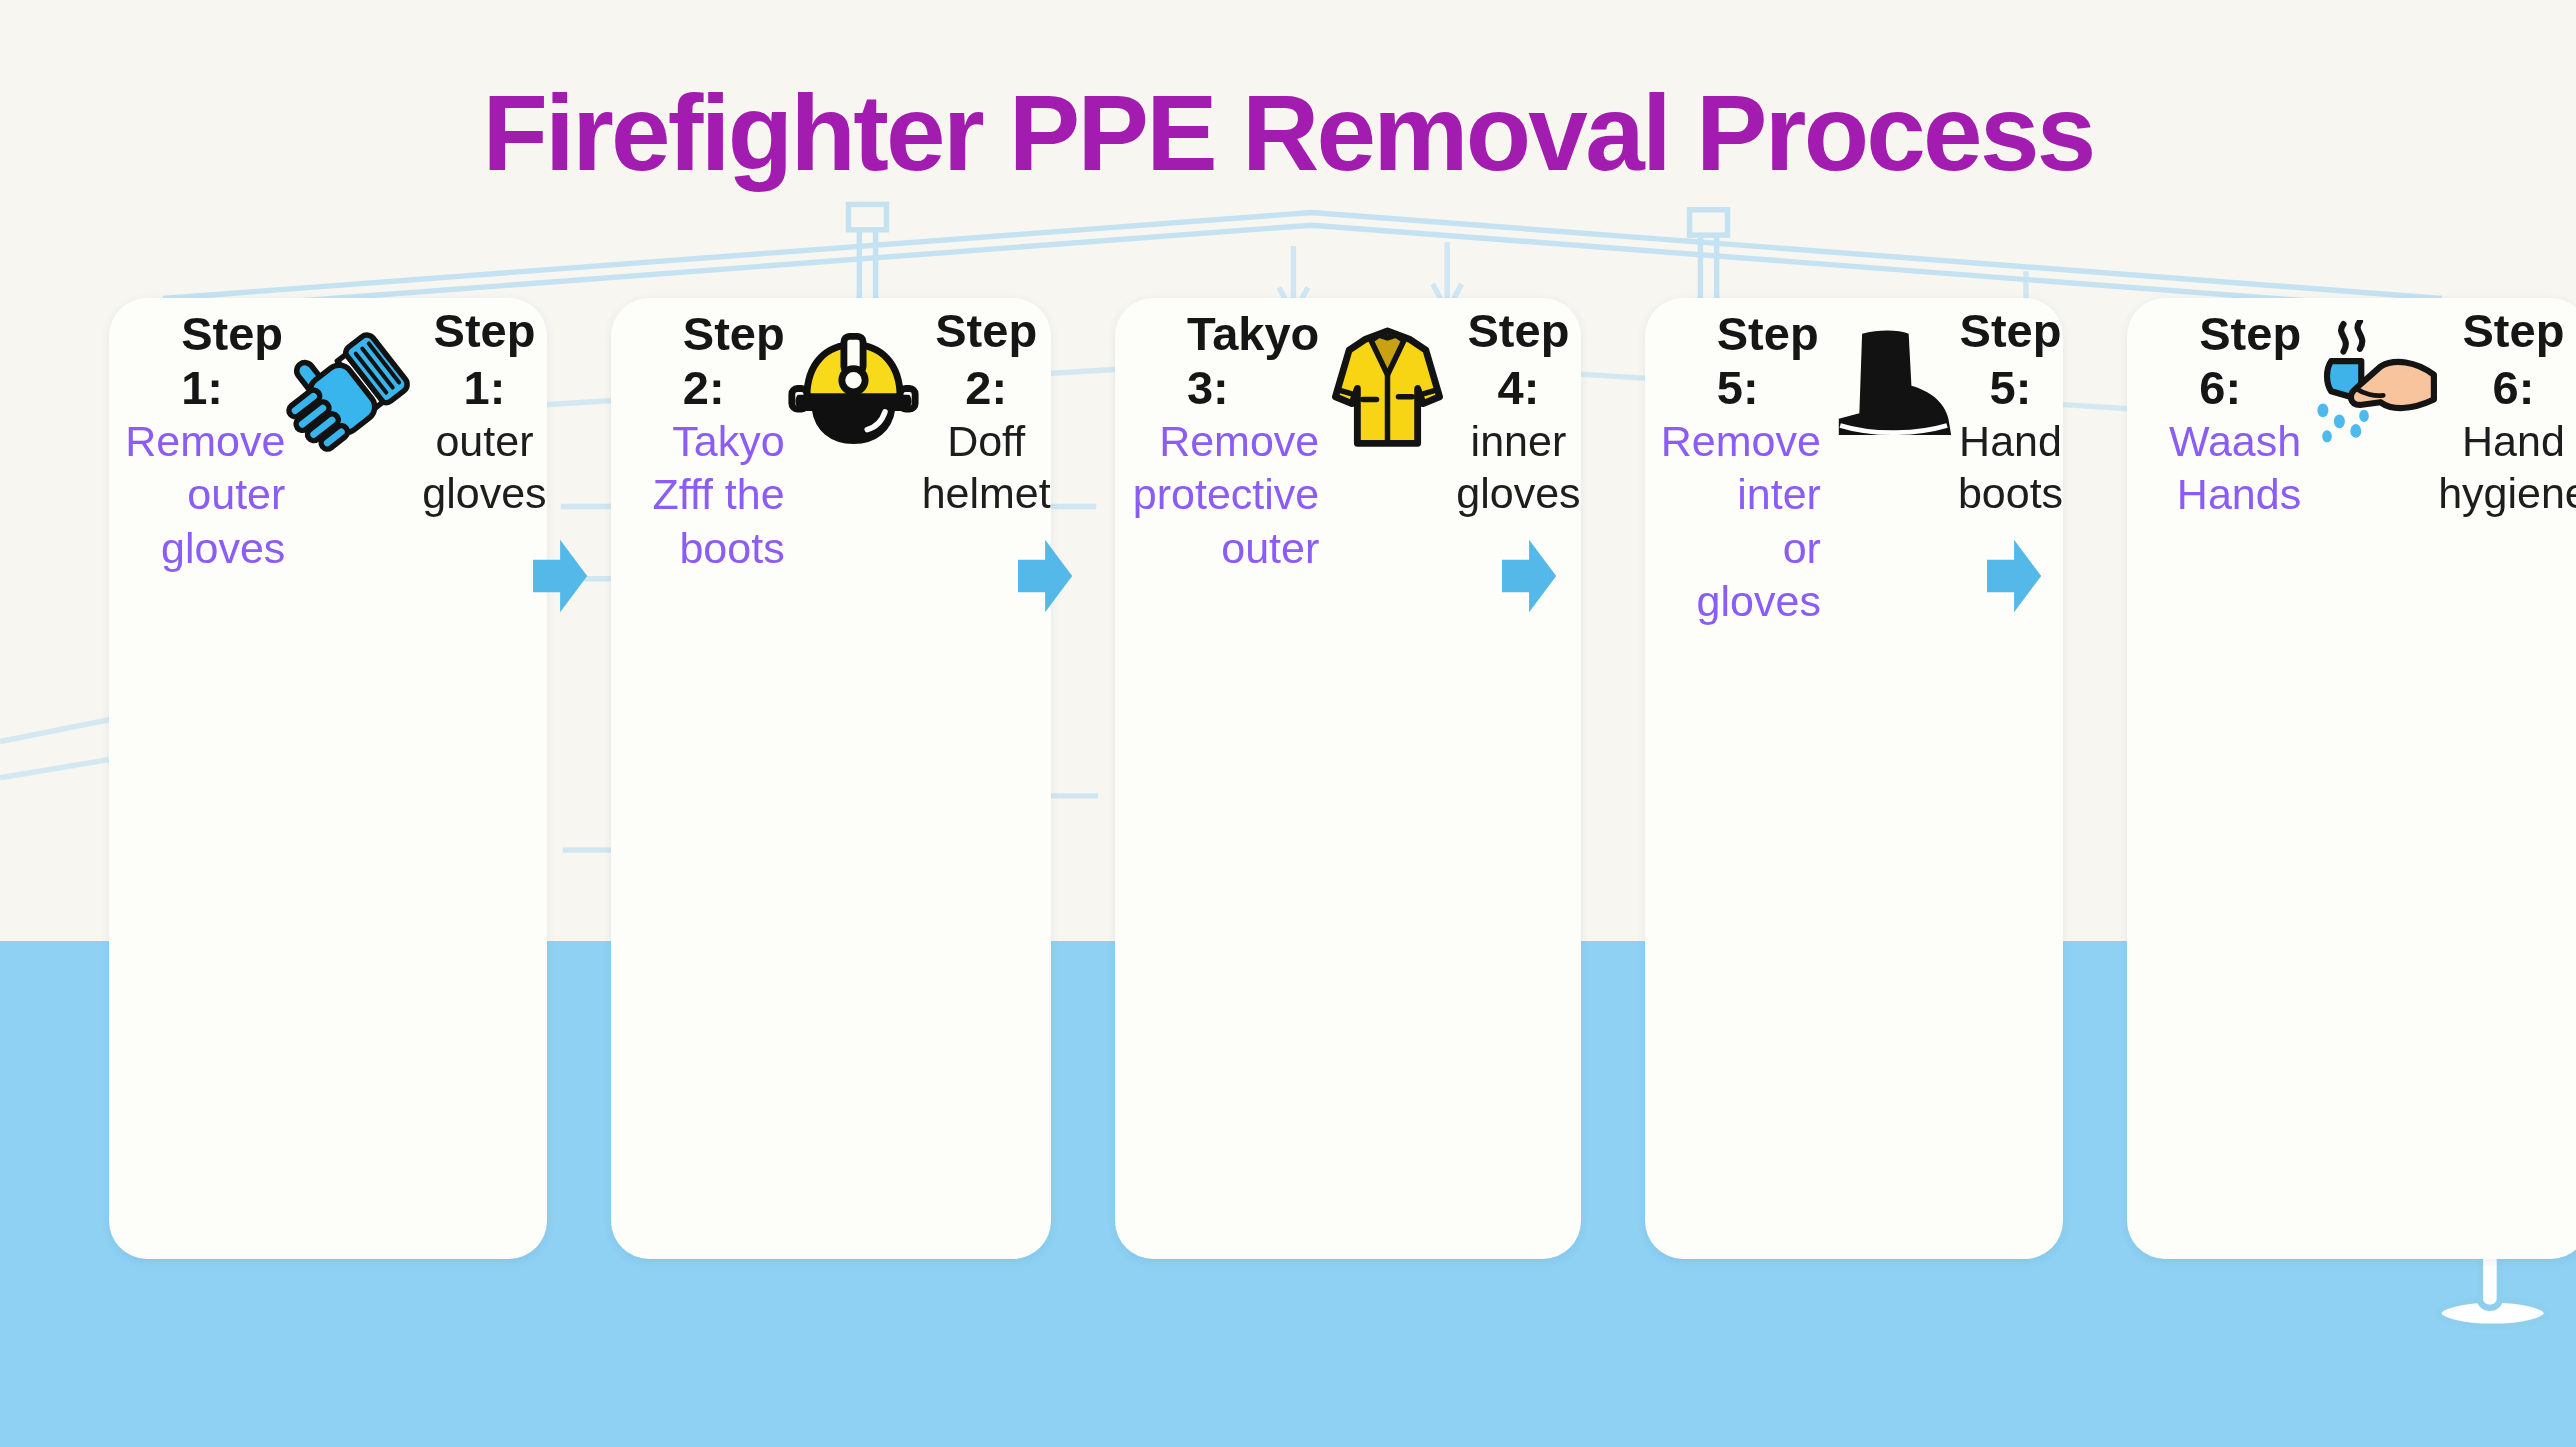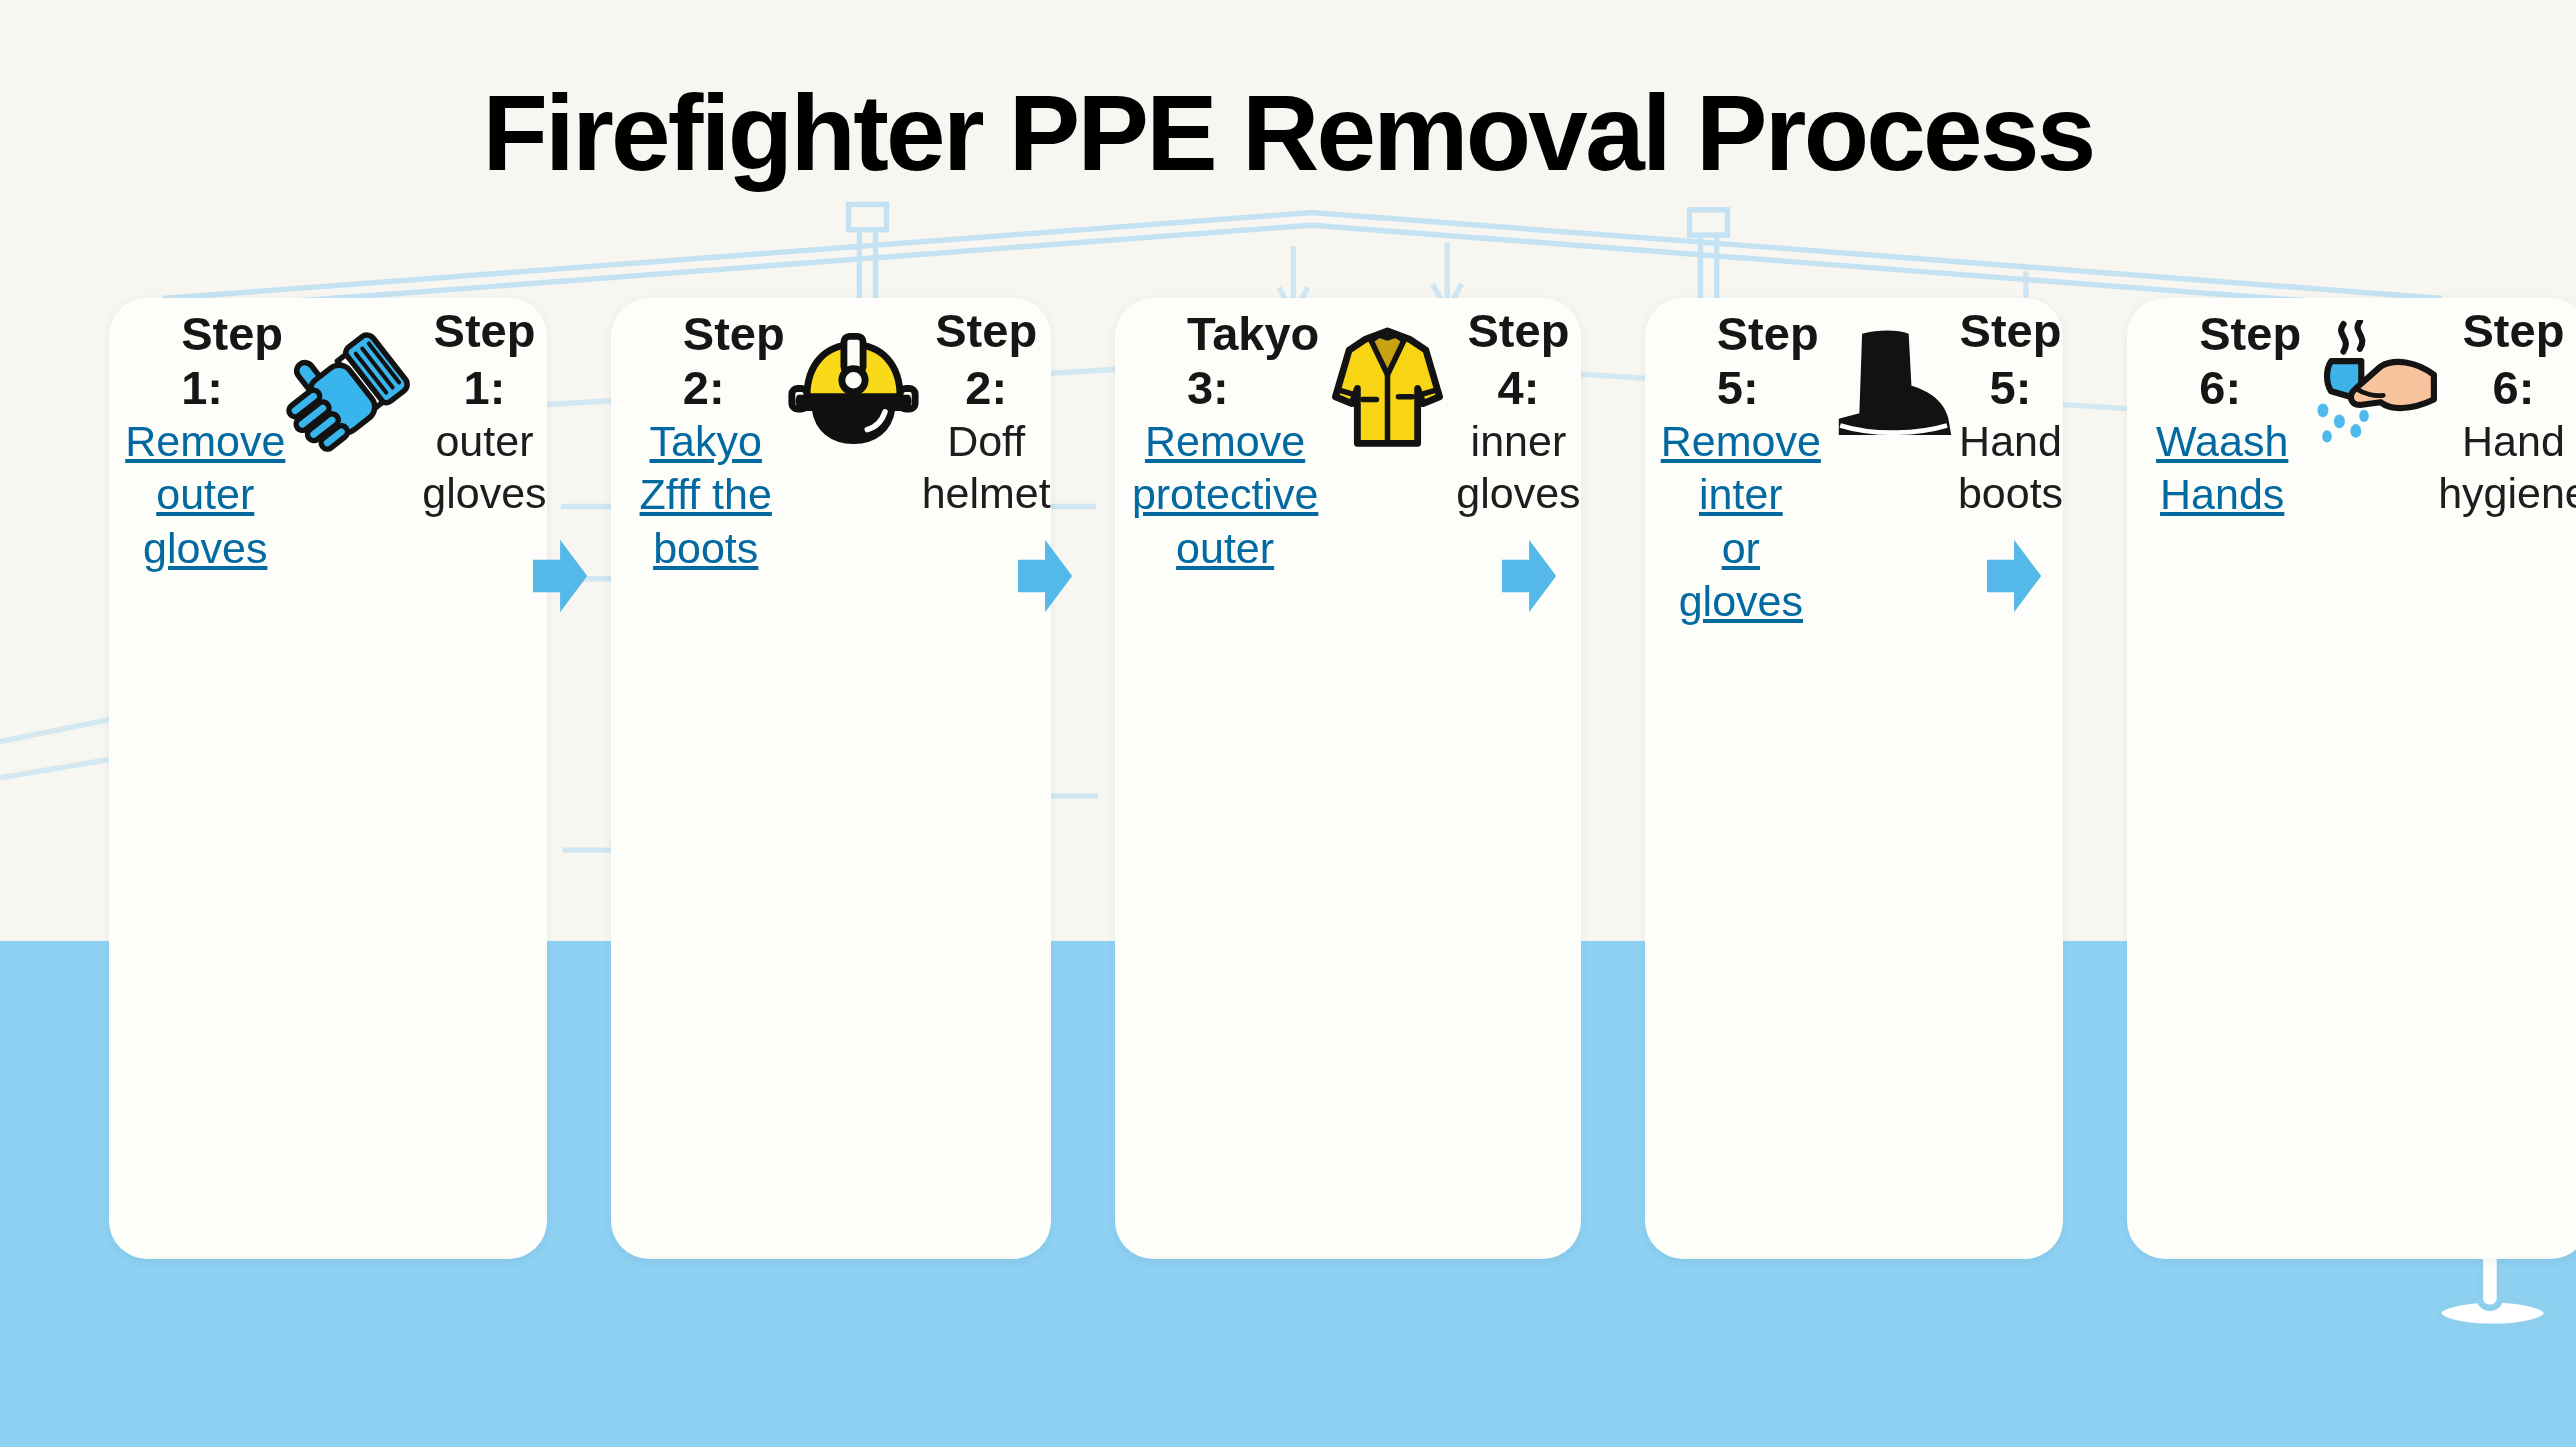--- a/index.html
+++ b/index.html
@@ -1,29 +1,29 @@
 <!DOCTYPE html>
 <html style="font-size:14.5px"><head>
 <meta charset="utf-8">
 <style>
   html,body{margin:0;padding:0;background:#e8e8e8;}
   .page{position:relative;width:2576px;height:1447px;overflow:hidden;
         background:#f7f6f1;font-family:"Liberation Sans",sans-serif;}
   .blue-band{position:absolute;left:0;top:941px;width:2576px;height:507px;background:#8ed1f3;}
   .bg-art{position:absolute;left:0;top:0;width:2576px;height:1447px;}
   .title{position:absolute;left:0;top:71px;width:100%;text-align:center;
-         font-size:107px;font-weight:700;letter-spacing:-2.7px;color:#000000;}
+         font-size:107px;font-weight:700;letter-spacing:-2.7px;color:#a21caf;}
   .panels{position:absolute;left:109px;top:298px;width:2358px;height:961px;display:flex;gap:64px;}
   .panel-card{flex:1;background:#fdfdfa;border-radius:38px;box-shadow:0 2.7px 9px rgba(70,110,140,.10);
               display:flex;align-items:stretch;position:relative;z-index:2;}
   .booth-wrap{padding:8.1px 8.1px 0 8.1px;}
   .booth{display:block;width:100%;height:auto;}
   .step-top{margin-top:9px;}
   .step-heading{font-size:47px;font-weight:700;color:#161616;padding-left:56px;line-height:1.15;}
-  .step-desc{font-size:43px;font-weight:400;color:#0369a1;text-align:center;line-height:1.24;text-decoration:underline;}
+  .step-desc{font-size:43px;font-weight:400;color:#8b5cf6;text-align:right;line-height:1.24;}
   .icon-wrap{height:156px;display:flex;align-items:center;justify-content:center;margin-top:12.7px;}
   .step-icon{width:137px;height:137px;}
   .step-bottom{margin-top:5.4px;text-align:center;}
   .step-heading-b{font-size:47px;font-weight:700;color:#161616;line-height:1.2;}
   .step-desc-b{font-size:43px;font-weight:400;color:#1d1d1d;line-height:1.2;}
   .flow-arrow{position:absolute;top:240px;width:56px;height:76px;z-index:3;}
   .a1{left:424px;} .a2{left:909px;} .a3{left:1393px;} .a4{left:1878px;}
 </style>
 </head>
 <body>

